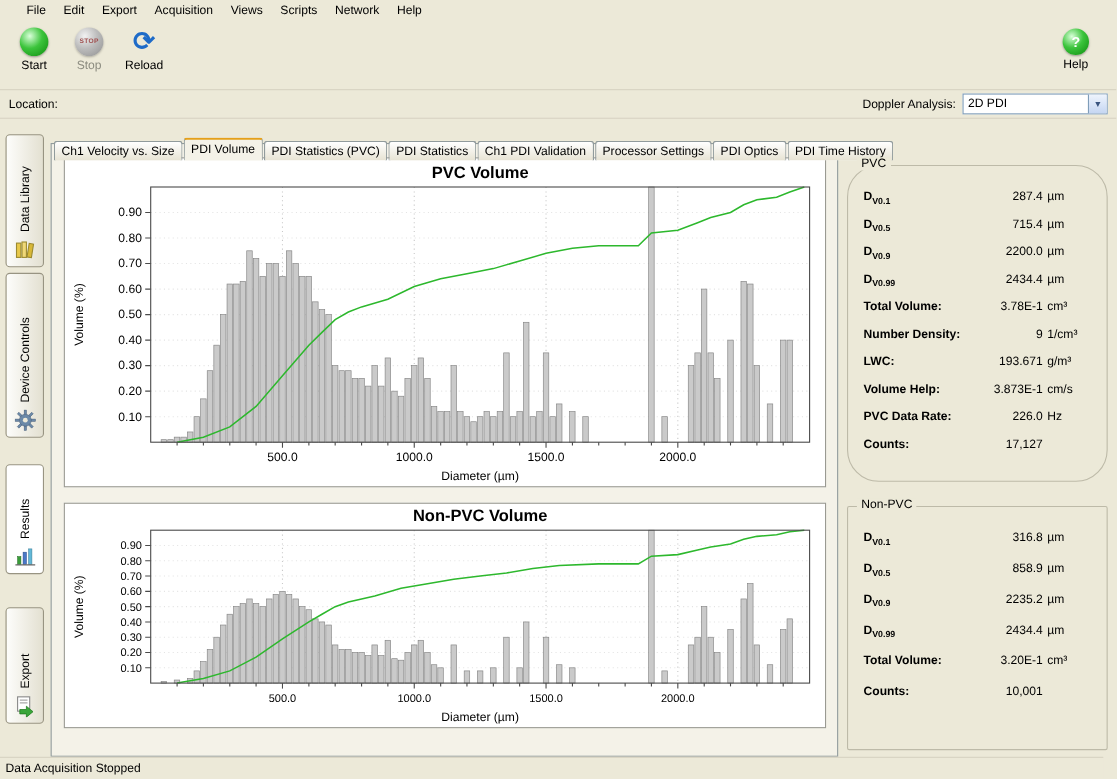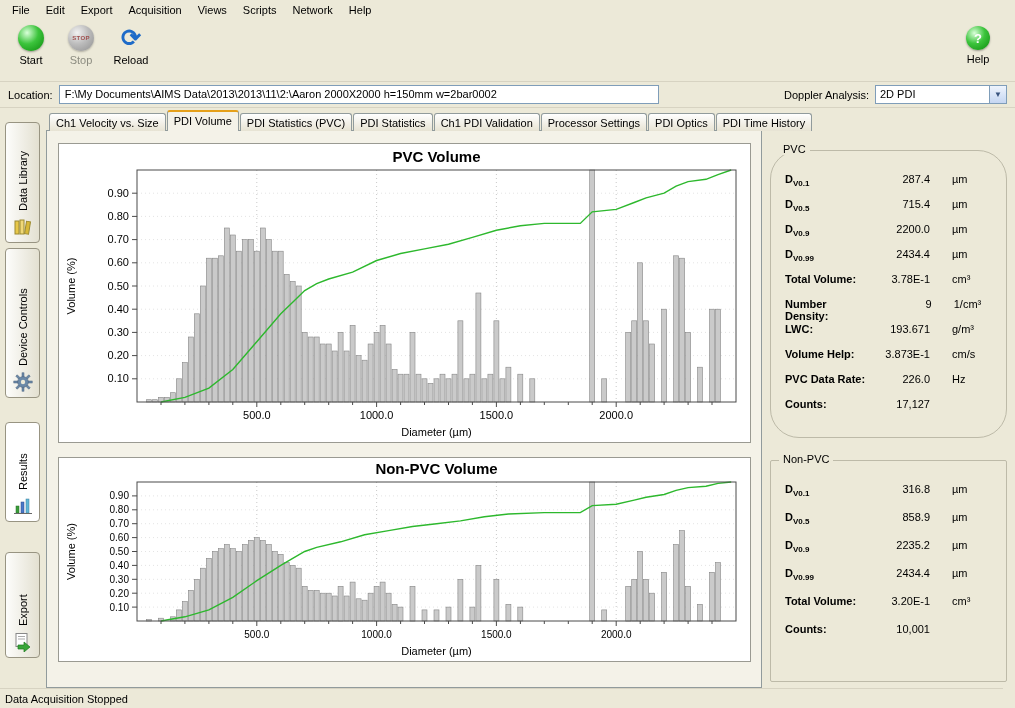--- a/index.html
+++ b/index.html
@@ -1,20 +1,20 @@
 <!DOCTYPE html>
 <html><head>
 <meta charset="utf-8">
 <style>
   * { box-sizing: border-box; margin: 0; padding: 0; }
   html,body { width:1015px; height:708px; overflow:hidden; }
   body { font-family:"Liberation Sans", sans-serif; background:#ece9d8; color:#000; position:relative; }
 
   
-  .menubar { height:20px; display:flex; align-items:center; padding-left:4px; background:#ece9d8; }
+  .menubar { height:20px; display:flex; align-items:center; padding-left:16px; background:#ece9d8; }
   .menu-item { font-size:11px; padding:2px 8px; cursor:default; }
 
   
   .toolbar { height:62px; display:flex; align-items:flex-start; padding:5px 8px 0 8px; position:relative; border-bottom:1px solid #d7d3c2; }
   .tbtn { width:46px; display:flex; flex-direction:column; align-items:center; gap:3px; font-size:11px; margin-right:4px; }
   .sphere { width:26px; height:26px; border-radius:50%; display:flex; align-items:center; justify-content:center; }
   .sphere.green { background:radial-gradient(circle at 35% 30%, #d9ffd9, #3cc43c 45%, #0c8a0c); box-shadow:0 1px 2px rgba(0,0,0,.35); }
   .sphere.gray { background:radial-gradient(circle at 35% 30%, #f2f2f2, #bdbdbd 45%, #8f8f8f); box-shadow:0 1px 2px rgba(0,0,0,.25); }
   .sphere.gray .stop-txt { font-size:6px; font-weight:bold; color:#a05050; letter-spacing:.3px; }
   .sphere.help { width:24px; height:24px; background:radial-gradient(circle at 35% 30%, #d9ffd9, #3cc43c 45%, #0c8a0c); color:#fff; font-weight:bold; font-size:13px; box-shadow:0 1px 2px rgba(0,0,0,.35); }
@@ -42,40 +42,40 @@
   .vtab:nth-child(1){ height:121px; margin-top:14px; }
   .vtab:nth-child(2){ height:150px; margin-top:5px; }
   .vtab:nth-child(3){ height:100px; margin-top:24px; }
   .vtab:nth-child(4){ height:106px; margin-top:30px; }
   .vlabel { flex:1; writing-mode:vertical-rl; transform:rotate(180deg); font-size:11px; display:flex; align-items:center; padding-top:6px; }
   .vicon { margin-bottom:5px; line-height:0; }
 
   
   .centerpane { width:716px; display:flex; flex-direction:column; }
   .tabbar { height:22px; display:flex; align-items:flex-end; padding-left:3px; }
-  .tab { font-size:11px; padding:3px 6px 2px 6px; border:1px solid #919b9c; border-bottom:none; border-radius:3px 3px 0 0; background:linear-gradient(#fff,#e7e3d3); margin-right:1px; position:relative; top:1px; white-space:nowrap; cursor:default; }
+  .tab { font-size:11px; padding:3px 6px 2px 6px; border:1px solid #919b9c; border-bottom:none; border-radius:3px 3px 0 0; background:linear-gradient(#fff,#e7e3d3); margin-right:1px; position:relative; top:16px; white-space:nowrap; cursor:default; }
   .tab.active { background:#f4f2e8; border-top:2px solid #e5a01a; padding-bottom:4px; z-index:2; }
   .tabpage { flex:1; border:1px solid #919b9c; background:#f4f2e8; padding:12px 10px 0 10px; }
   .chartbox { width:693px; margin:0 auto; background:#fff; border:1px solid #9a9a92; line-height:0; }
   .chartbox.first { height:300px; margin-bottom:14px; }
   .chartbox.second { height:205px; }
 
   
   .statspane { flex:1; padding:42px 8px 0 8px; }
   .groupbox { position:relative; border:1px solid #bdbaa8; border-radius:2px; background:#ece9d8; }
   .groupbox.pvc { height:288px;border-radius:29px; }
   .groupbox.nonpvc { height:222px; margin-top:22px; }
   .gb-title { position:absolute; top:-8px; left:8px; background:#ece9d8; padding:0 4px; font-size:11px; }
   .rows { padding-top:22px; }
   .stat-row { display:flex; align-items:baseline; height:25px; padding:0 8px 0 14px; font-size:11px; }
   .nonpvc .stat-row { height:28px; }
   .stat-label { font-weight:bold; }
   .stat-label sub { font-size:8px; font-weight:bold; }
   .stat-value { margin-left:auto; min-width:62px; text-align:right; }
-  .stat-unit { width:46px; margin-left:22px; }
+  .stat-unit { width:46px; margin-left:4px; }
 
   
   .statusbar { position:absolute; bottom:0; left:0; right:12px; height:20px; border-top:1px solid #d7d3c2; background:#ece9d8; display:flex; align-items:center; padding-left:5px; font-size:11px; }
 
   svg text { font-family:"Liberation Sans", sans-serif; fill:#000; }
 </style>
 </head>
 <body>
 
 <div class="menubar">
@@ -107,21 +107,20 @@
   <div class="tb-right">
     <div class="tbtn">
       <span class="sphere help">?</span>
       <span>Help</span>
     </div>
   </div>
 </div>
 
 <div class="locbar">
   <span class="loc-label">Location:</span>
-  <div class="loc-input">F:\My Documents\AIMS Data\2013\2013\11\2:\Aaron 2000X2000  h=150mm w=2bar0002</div>
   <div class="dop-group">
     <span class="dop-label">Doppler Analysis:</span>
     <div class="combo">
       <span class="combo-text">2D PDI</span>
       <span class="combo-btn">▼</span>
     </div>
   </div>
 </div>
 
 <div class="workarea">

